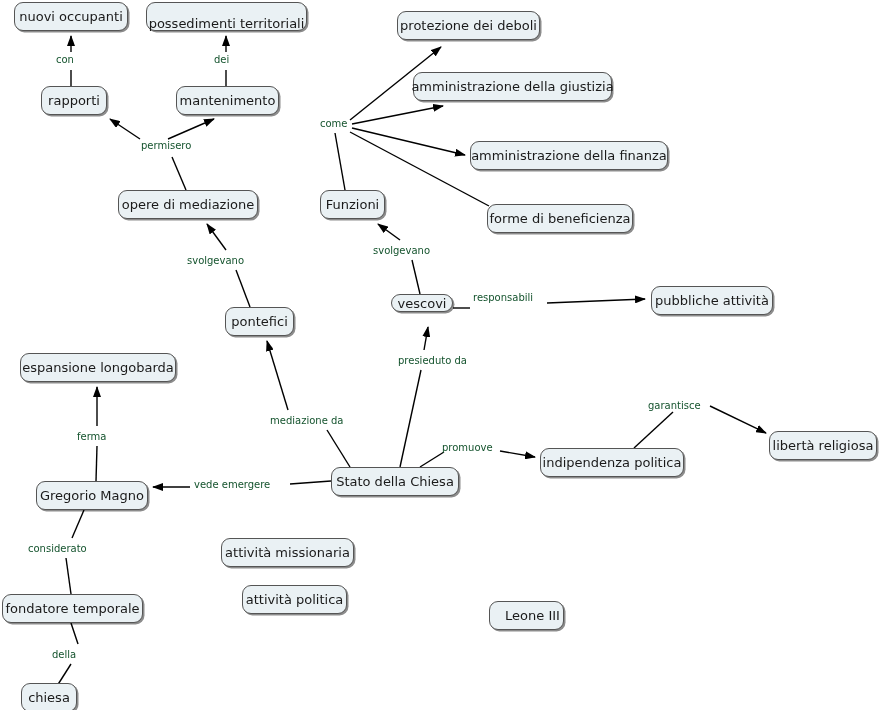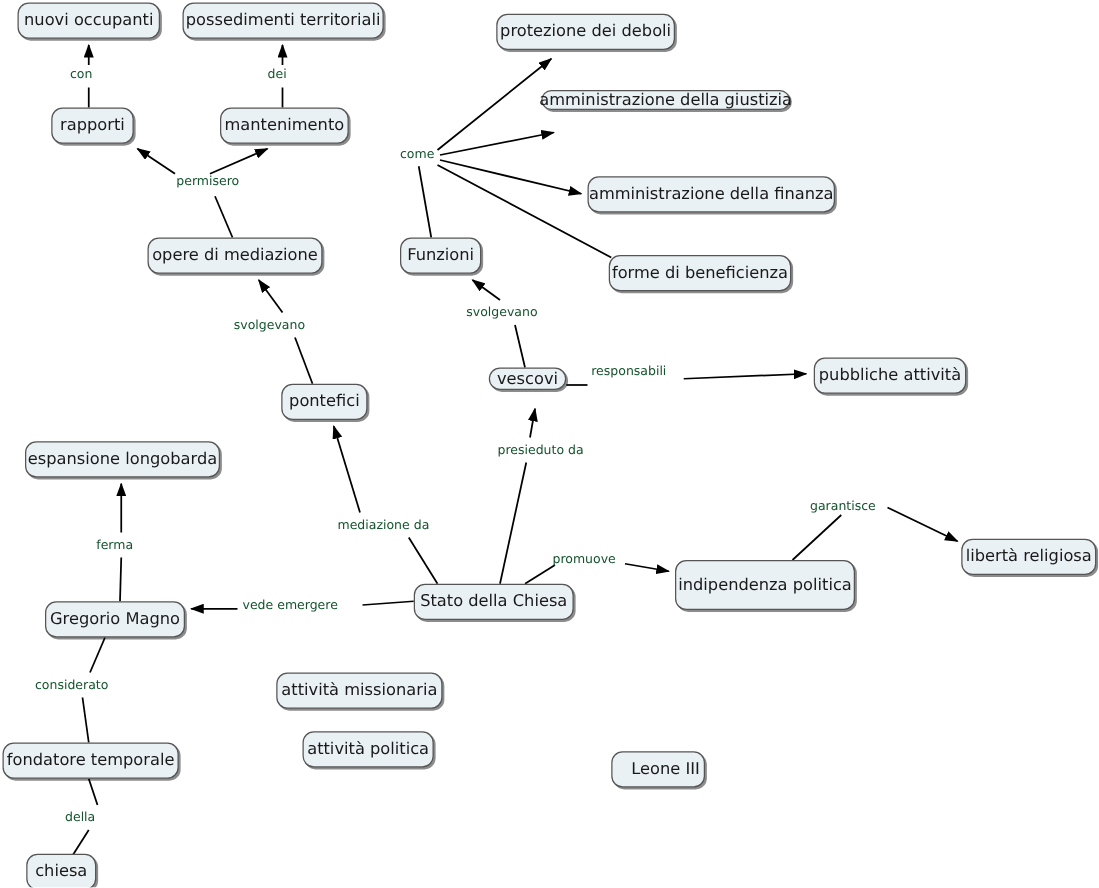--- a/index.html
+++ b/index.html
@@ -125,27 +125,27 @@
     <line x1="66" y1="558" x2="71" y2="594" stroke="#000" stroke-width="1.4"></line>
 
     <line x1="71" y1="623" x2="78" y2="644" stroke="#000" stroke-width="1.4"></line>
 
     <line x1="71" y1="664" x2="57" y2="686" stroke="#000" stroke-width="1.4"></line>
   </svg>
 
   <div class="node" style="left:14px; top:2px; width:114px; height:29px;">
     <span>nuovi occupanti</span>
   </div>
-  <div class="node" style="left:146px; top:2px; width:161px; height:29px;">
+  <div class="node" style="left:146px; top:2px; width:161px; height:29px;align-items:flex-end;">
     <span>possedimenti territoriali</span>
   </div>
   <div class="node" style="left:397px; top:11px; width:143px; height:29px;">
     <span>protezione dei deboli</span>
   </div>
-  <div class="node" style="left:433px; top:72px; width:199px; height:16px;">
+  <div class="node" style="left:413px; top:72px; width:199px; height:29px;">
     <span>amministrazione della giustizia</span>
   </div>
   <div class="node" style="left:41px; top:86px; width:66px; height:29px;">
     <span>rapporti</span>
   </div>
   <div class="node" style="left:176px; top:86px; width:103px; height:29px;">
     <span>mantenimento</span>
   </div>
   <div class="node" style="left:470px; top:141px; width:198px; height:29px;">
     <span>amministrazione della finanza</span>
@@ -164,21 +164,21 @@
   </div>
   <div class="node" style="left:391px; top:294px; width:62px; height:18px;">
     <span>vescovi</span>
   </div>
   <div class="node" style="left:225px; top:307px; width:69px; height:29px;">
     <span>pontefici</span>
   </div>
   <div class="node" style="left:20px; top:353px; width:156px; height:29px;">
     <span>espansione longobarda</span>
   </div>
-  <div class="node" style="left:540px; top:448px; width:144px; height:40px;">
+  <div class="node" style="left:540px; top:448px; width:144px; height:29px;">
     <span>indipendenza politica</span>
   </div>
   <div class="node" style="left:769px; top:431px; width:108px; height:29px;">
     <span>libertà religiosa</span>
   </div>
   <div class="node" style="left:331px; top:467px; width:128px; height:29px;">
     <span>Stato della Chiesa</span>
   </div>
   <div class="node" style="left:36px; top:481px; width:112px; height:29px;">
     <span>Gregorio Magno</span>

